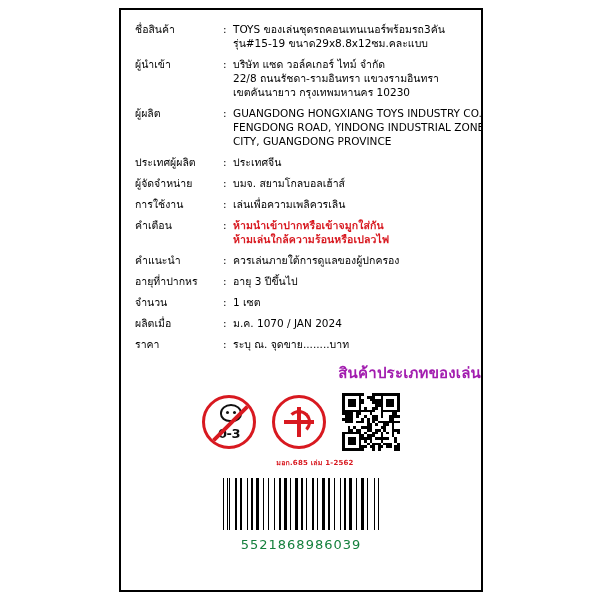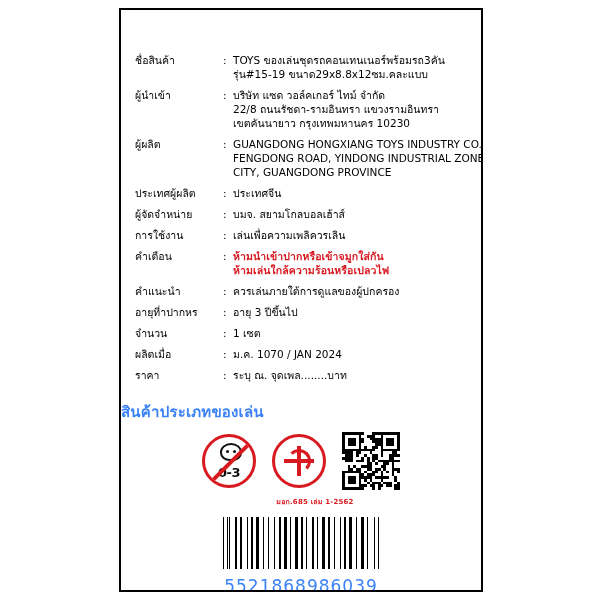--- a/index.html
+++ b/index.html
@@ -15,22 +15,21 @@
     left: 119px;
     top: 8px;
     width: 364px;
     height: 584px;
     border: 2px solid #000000;
     box-sizing: border-box;
     background: #ffffff;
     overflow: hidden;
   }
   .rows {
-    padding: 4px 0 0 0;
-    margin-top: 39px;
+    padding: 12px 0 0 0;
   }
   .row {
     display: flex;
     align-items: flex-start;
     padding: 0 10px 0 14px;
     margin-bottom: 7px;
   }
   .row-label {
     width: 88px;
     flex: 0 0 88px;
@@ -51,25 +50,25 @@
     line-height: 14px;
     color: #000;
   }
   .row-value .line { display: block; white-space: nowrap; }
   .warn .row-value .line {
     color: #d81920;
     font-weight: bold;
     letter-spacing: 0.1px;
   }
   .category {
-    text-align: left;
+    text-align: right;
     font-size: 15px;
     font-weight: bold;
-    color: #3b82f6;
-    margin-top: 18px;
+    color: #a21caf;
+    margin-top: 10px;
     margin-bottom: 8px;
     letter-spacing: 0.2px;
   }
   .marks {
     display: flex;
     align-items: center;
     justify-content: center;
     gap: 16px;
     margin-top: 2px;
   }
@@ -191,23 +190,23 @@
     align-items: stretch;
     gap: 0;
   }
   .barcode b {
     display: block;
     background: #000;
     margin-right: 1px;
   }
   .barcode-number {
     margin-top: 3px;
-    font-size: 17px;
+    font-size: 13px;
     letter-spacing: 1px;
-    color: #3b82f6;
+    color: #15803d;
     font-family: "DejaVu Sans", "Liberation Sans", sans-serif;
   }
 </style>
 </head>
 <body>
 
 <div id="label">
 
   <div class="rows">
 
@@ -302,21 +301,21 @@
       <div class="row-colon">:</div>
       <div class="row-value">
         <span class="line">ม.ค. 1070 / JAN 2024</span>
       </div>
     </div>
 
     <div class="row">
       <div class="row-label">ราคา</div>
       <div class="row-colon">:</div>
       <div class="row-value">
-        <span class="line">ระบุ ณ. จุดเพล........บาท</span>
+        <span class="line">ระบุ ณ. จุดขาย........บาท</span>
       </div>
     </div>
 
   </div>
 
   <div class="category">สินค้าประเภทของเล่น</div>
 
   <div class="marks">
     <div class="mark mark-ban">
       <div class="face"></div>

